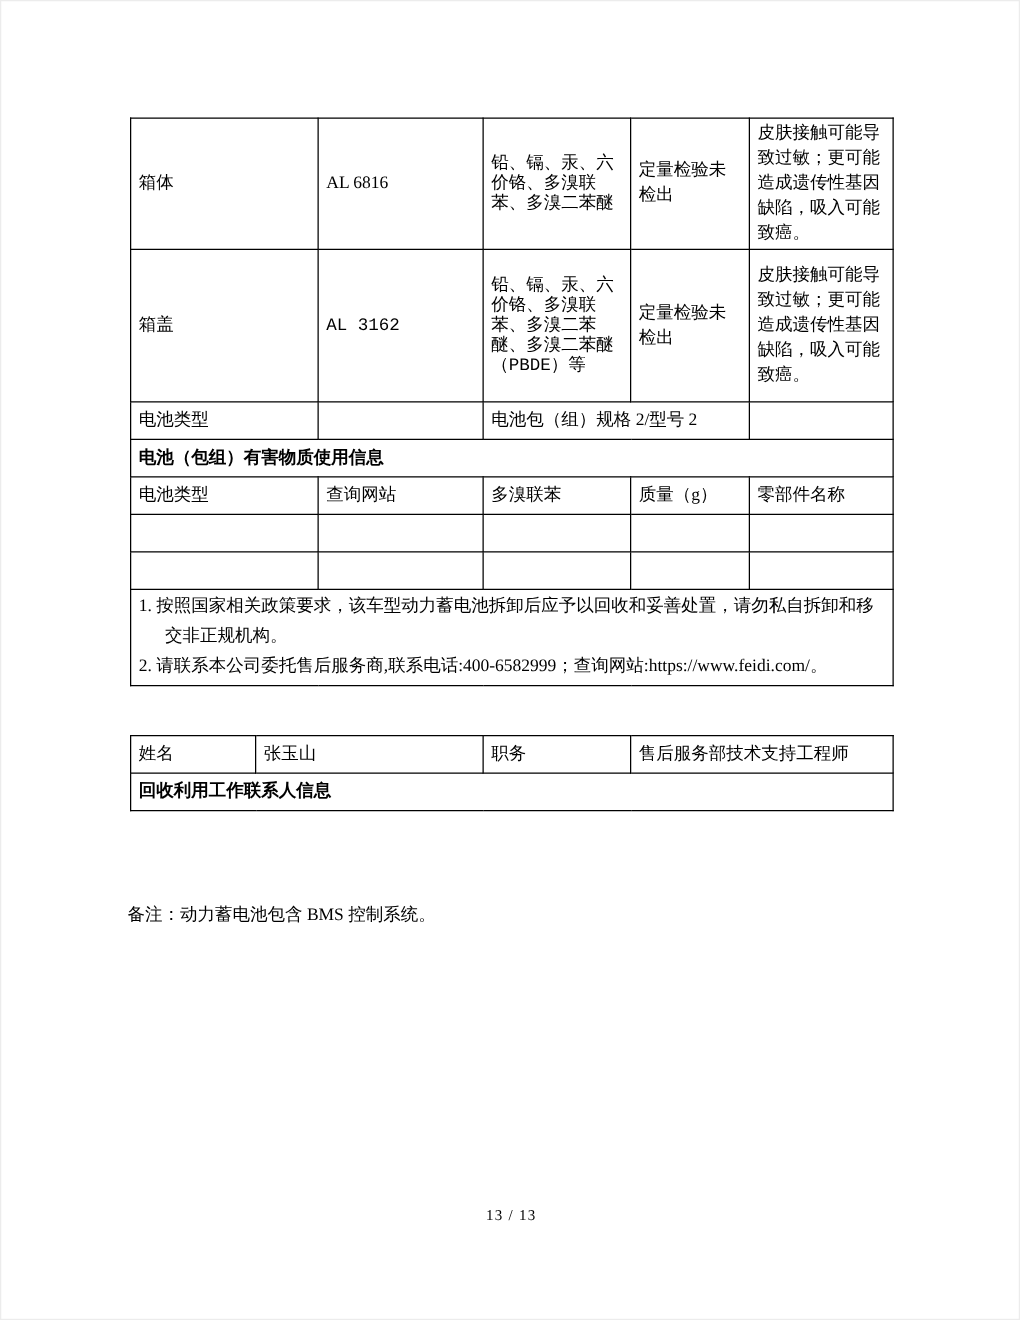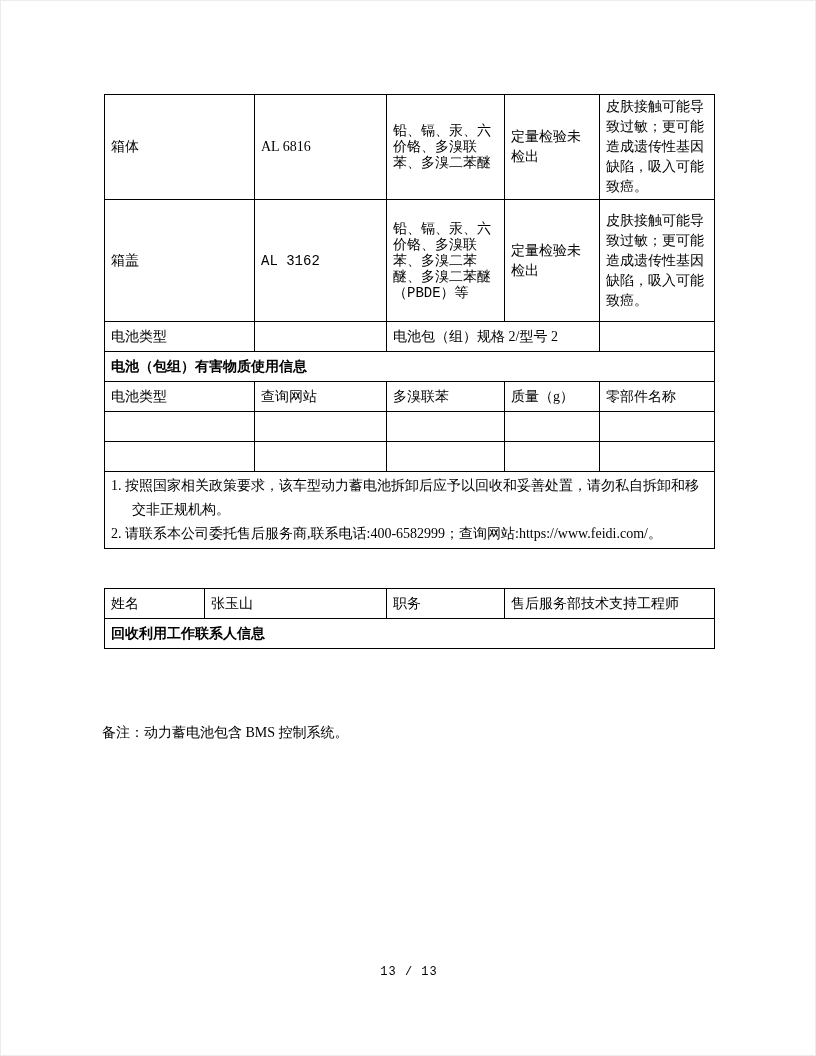--- a/index.html
+++ b/index.html
@@ -52,21 +52,20 @@
     text-align:left;
     margin-top:44px;
   }
   .page-footer{
     position:absolute;
     left:0;top:964px;
     width:816px;
     text-align:center;
     font-size:12px;
     letter-spacing:1px;
-    font-family:Liberation Mono, monospace;
   }
 </style>
 </head>
 <body>
 
 <div class="page">
 
   <table class="doc-table t1">
     <colgroup>
       <col style="width:150px">

